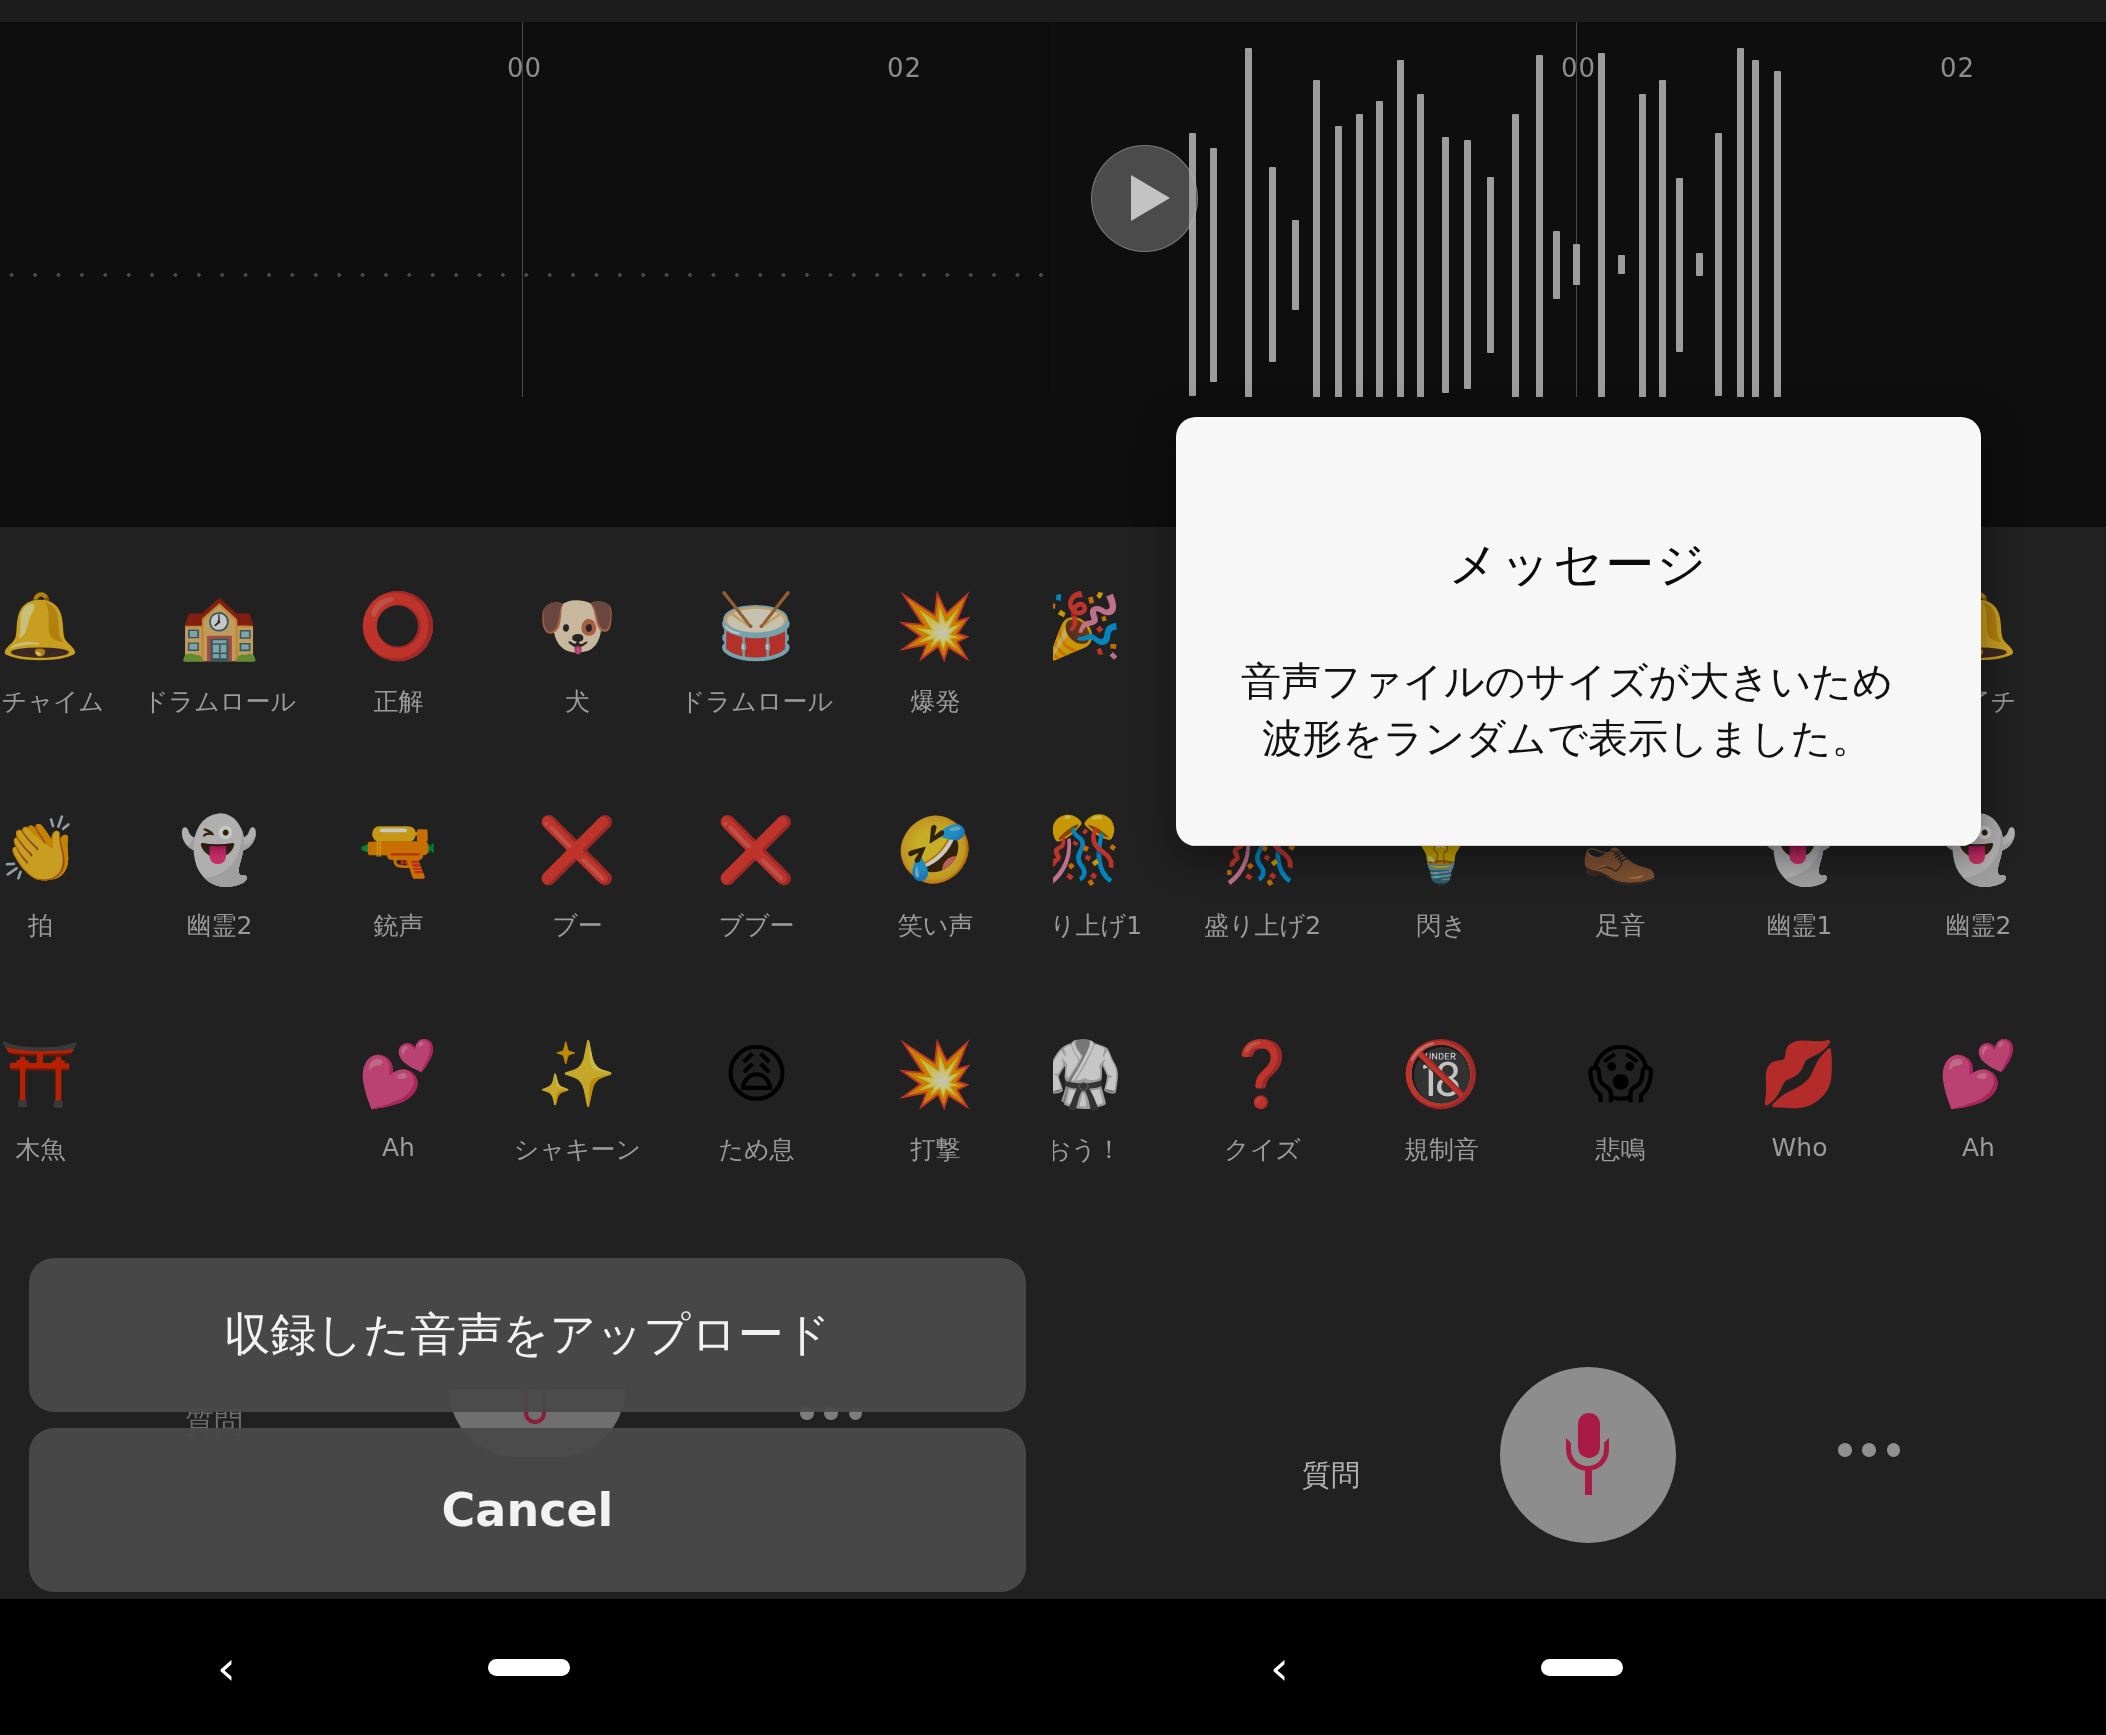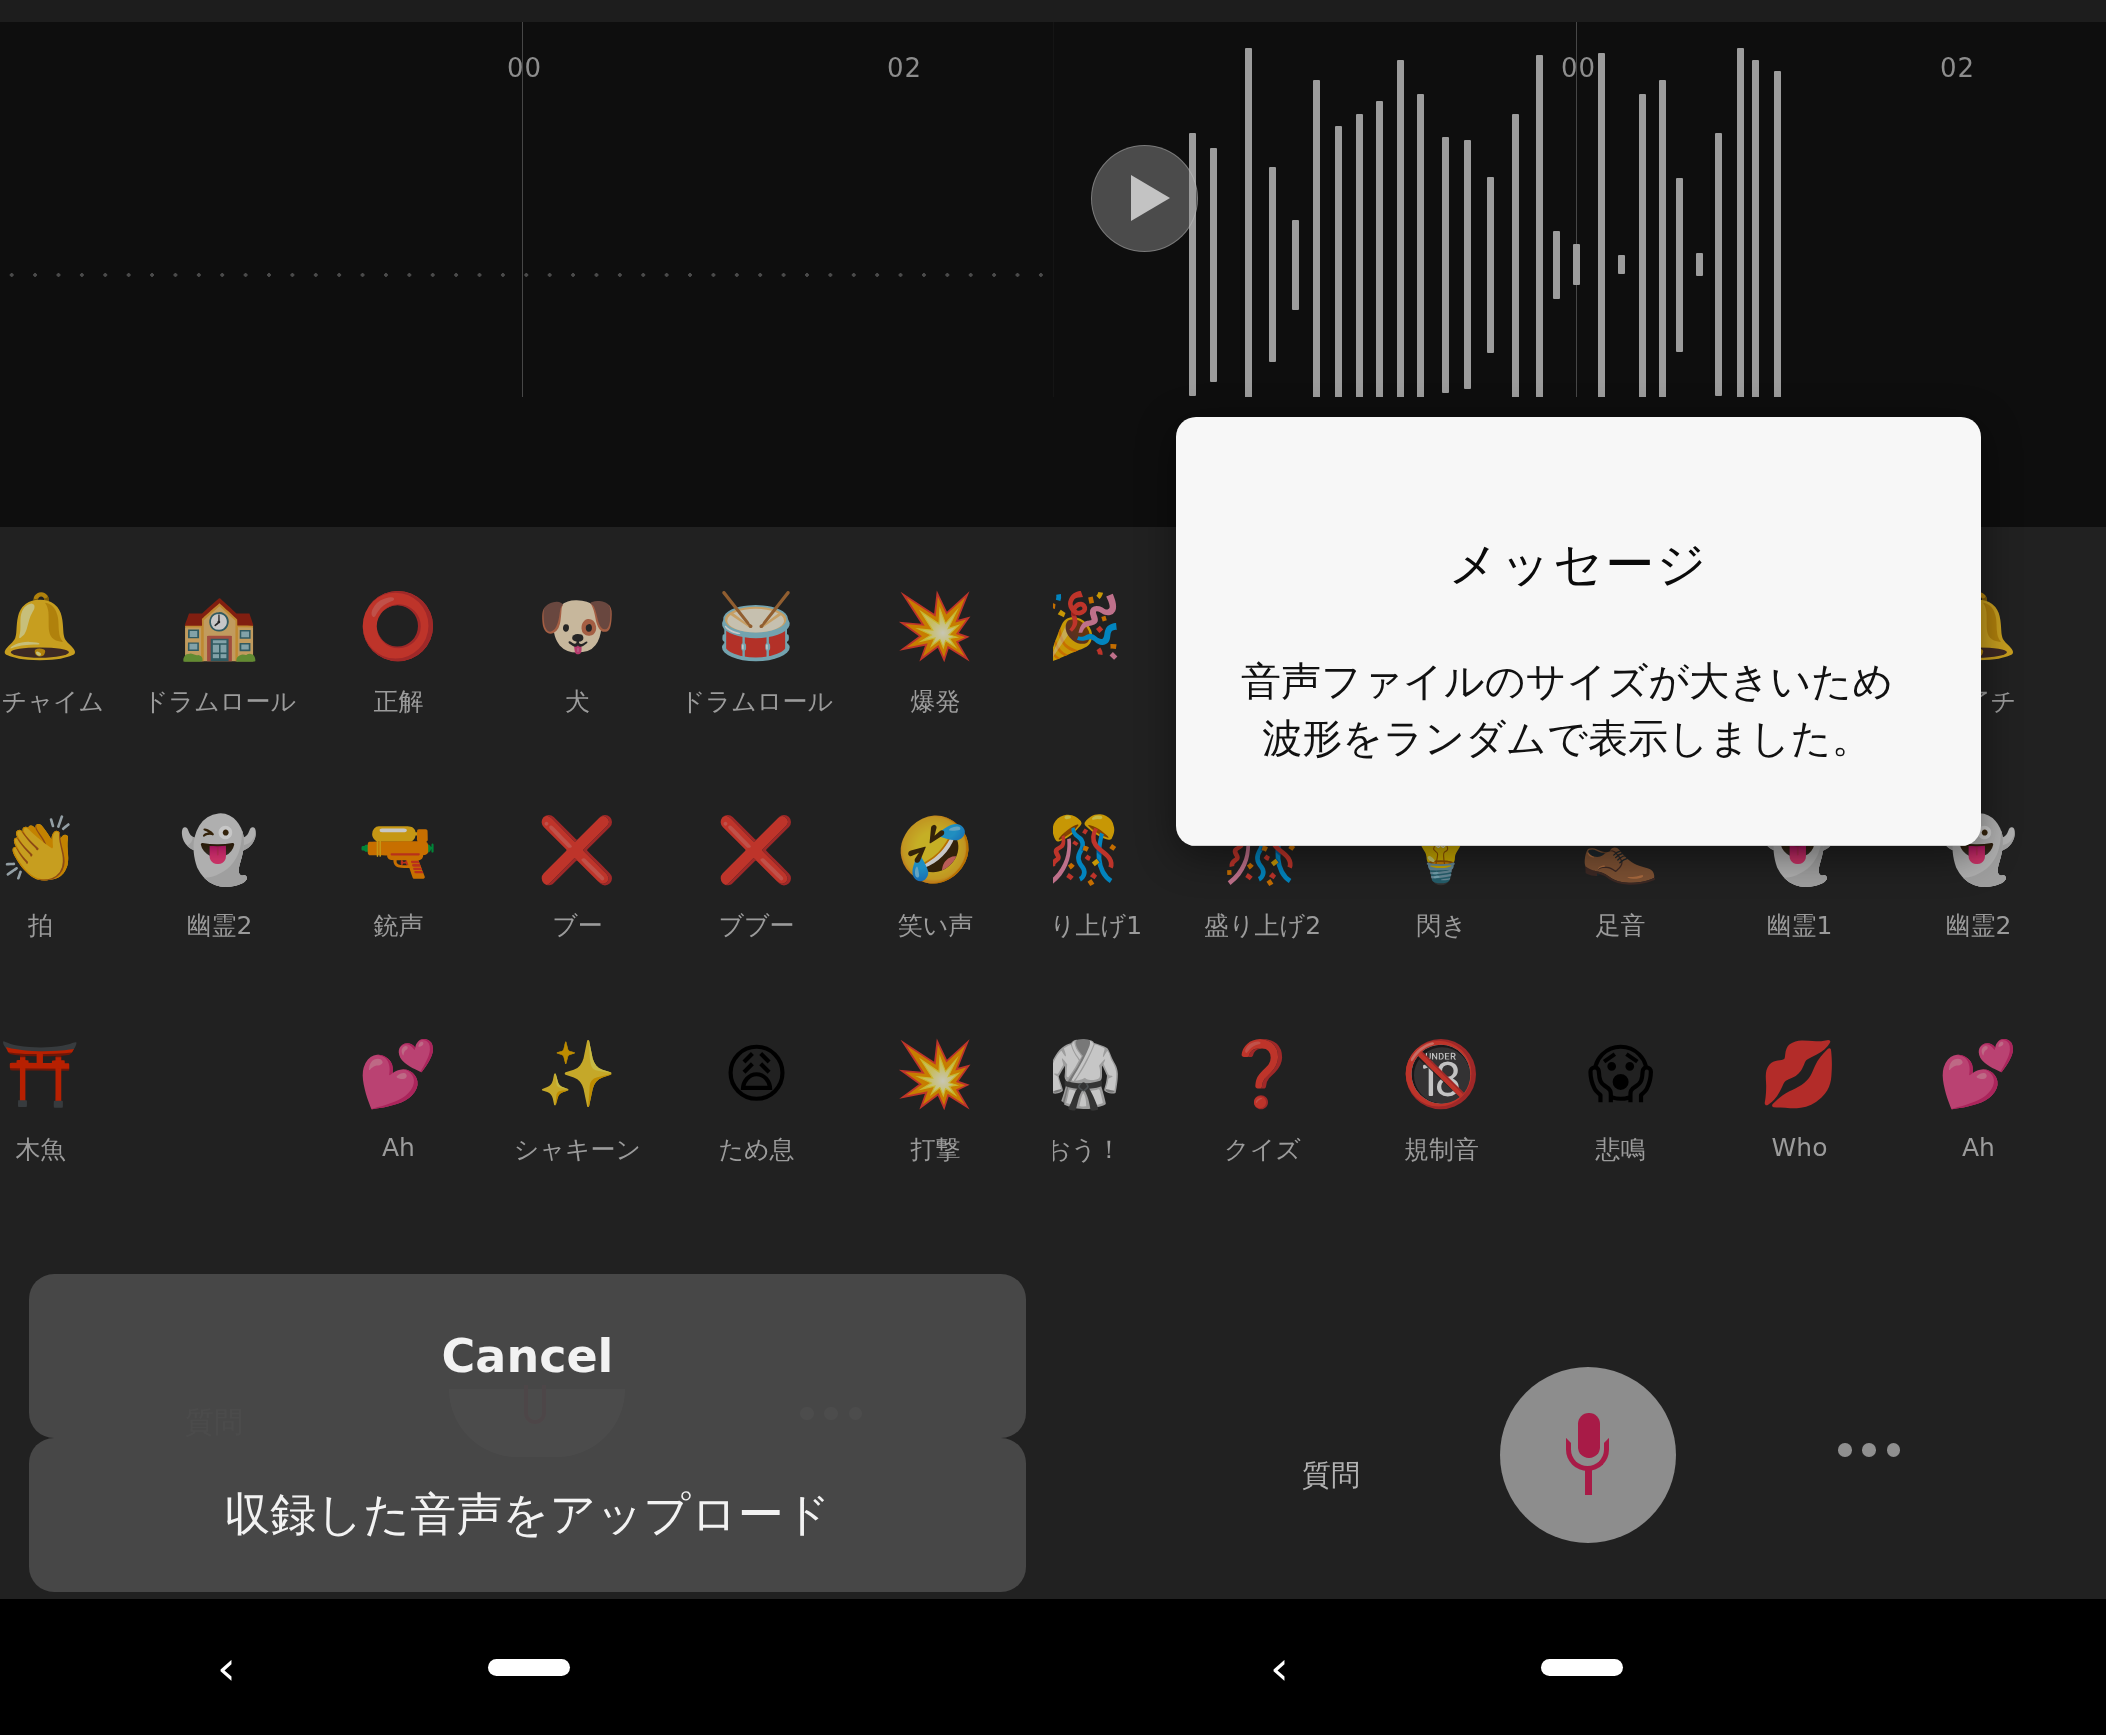--- a/index.html
+++ b/index.html
@@ -415,22 +415,22 @@
     <div class="gh-mic"></div>
     <div class="gh-mic-i"></div>
     <div class="gh-dots">
         <i></i>
         <i></i>
         <i></i>
       </div>
   </div>
 
   <div class="sheet">
+    <div class="sheet-btn upload">収録した音声をアップロード</div>
     <div class="sheet-btn cancel">Cancel</div>
-    <div class="sheet-btn upload">収録した音声をアップロード</div>
   </div>
 
   <div class="scrim"></div>
   <div class="alert">
     <div class="alert-title">メッセージ</div>
     <div class="alert-msg">音声ファイルのサイズが大きいため波形をランダムで表示しました。</div>
     <div class="alert-div"></div>
   </div>
 
   <div class="navbar left">

